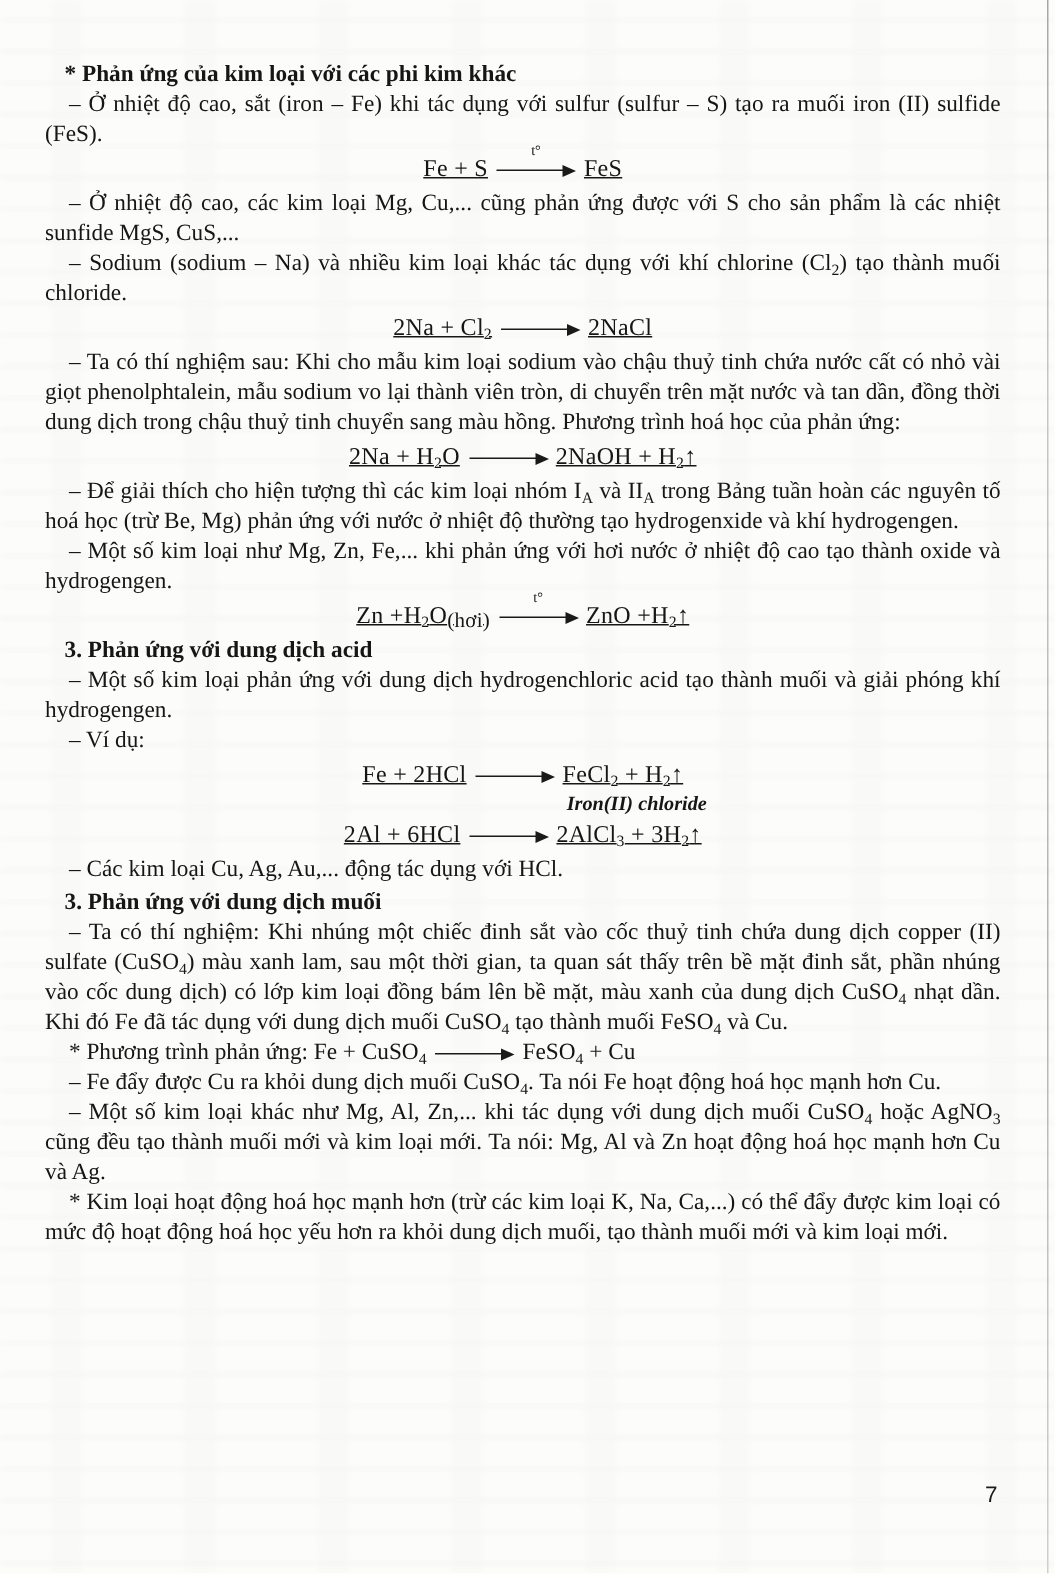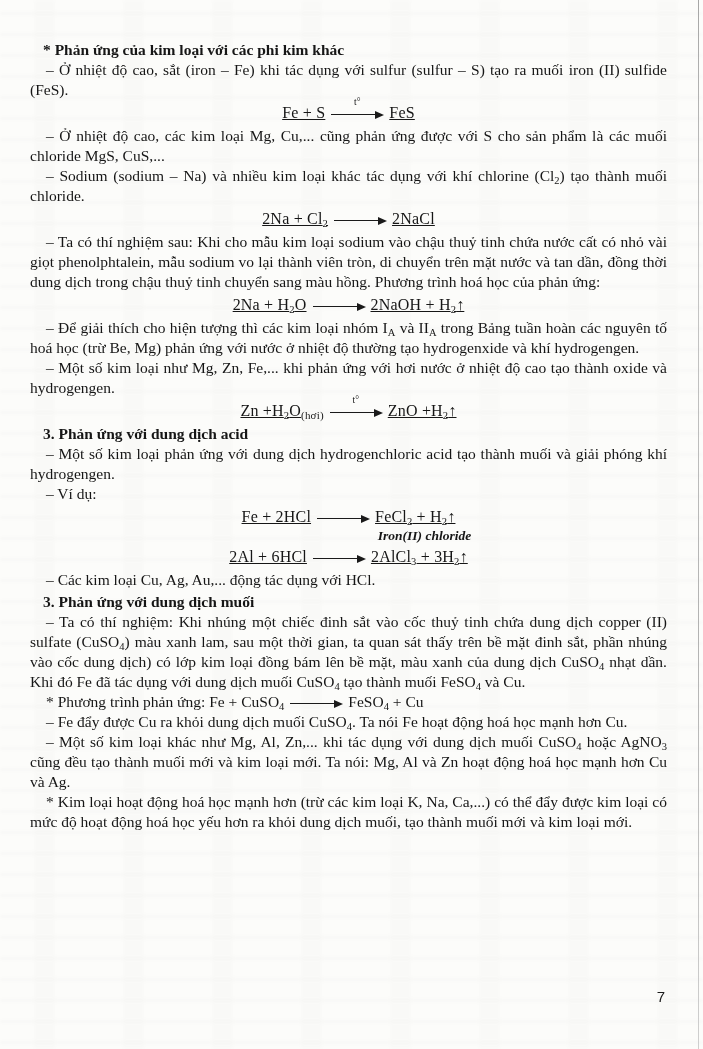--- a/index.html
+++ b/index.html
@@ -30,21 +30,21 @@
   .content p.eq {
     text-align:center; text-indent:0; margin:3px 0;
     font-size:16px; letter-spacing:.2px;text-decoration:underline;
   }
   .content p.cap {
     text-align:center; text-indent:0; margin:-2px 0 0;
     font-style:italic; font-weight:bold; font-size:13.5px;
     transform:translateX(76px); line-height:16px;
   }
   sub { font-size:10.5px; line-height:0; vertical-align:-3px; }
-  sub.ph { font-size:11px; font-style:normal; }
+  sub.ph { font-size:14px; font-style:normal; }
   .arr {
     display:inline-block; position:relative; width:54px; height:13px;
     margin:0 5px; vertical-align:-1px;
   }
   .arr::before {
     content:""; position:absolute; left:1px; right:3px; bottom:4px; height:1.4px;
     background:#1a1a1a;
   }
   .arr::after {
     content:""; position:absolute; right:0; bottom:0.2px;
@@ -64,21 +64,21 @@
 </head>
 <body>
 
 <div class="pg">
   <div class="bleed"></div>
 
   <div class="content">
     <p class="h">* Phản ứng của kim loại với các phi kim khác</p>
     <p>– Ở nhiệt độ cao, sắt (iron – Fe) khi tác dụng với sulfur (sulfur – S) tạo ra muối iron (II) sulfide (FeS).</p>
     <p class="eq">Fe + S<span class="arr"><span class="arr-lbl">t°</span></span>FeS</p>
-    <p>– Ở nhiệt độ cao, các kim loại Mg, Cu,... cũng phản ứng được với S cho sản phẩm là các muối chloride MgS, CuS,...</p>
+    <p>– Ở nhiệt độ cao, các kim loại Mg, Cu,... cũng phản ứng được với S cho sản phẩm là các nhiệt sunfide MgS, CuS,...</p>
     <p>– Sodium (sodium – Na) và nhiều kim loại khác tác dụng với khí chlorine (Cl<sub>2</sub>) tạo thành muối chloride.</p>
     <p class="eq">2Na + Cl<sub>2</sub><span class="arr"><span class="arr-lbl"></span></span>2NaCl</p>
     <p>– Ta có thí nghiệm sau: Khi cho mẫu kim loại sodium vào chậu thuỷ tinh chứa nước cất có nhỏ vài giọt phenolphtalein, mẫu sodium vo lại thành viên tròn, di chuyển trên mặt nước và tan dần, đồng thời dung dịch trong chậu thuỷ tinh chuyển sang màu hồng. Phương trình hoá học của phản ứng:</p>
     <p class="eq">2Na + H<sub>2</sub>O<span class="arr"><span class="arr-lbl"></span></span>2NaOH + H<sub>2</sub>↑</p>
     <p>– Để giải thích cho hiện tượng thì các kim loại nhóm I<sub>A</sub> và II<sub>A</sub> trong Bảng tuần hoàn các nguyên tố hoá học (trừ Be, Mg) phản ứng với nước ở nhiệt độ thường tạo hydrogenxide và khí hydrogengen.</p>
     <p>– Một số kim loại như Mg, Zn, Fe,... khi phản ứng với hơi nước ở nhiệt độ cao tạo thành oxide và hydrogengen.</p>
     <p class="eq">Zn +H<sub>2</sub>O<sub class="ph">(hơi)</sub><span class="arr"><span class="arr-lbl">t°</span></span>ZnO +H<sub>2</sub>↑</p>
     <p class="h">3. Phản ứng với dung dịch acid</p>
     <p>– Một số kim loại phản ứng với dung dịch hydrogenchloric acid tạo thành muối và giải phóng khí hydrogengen.</p>
     <p>– Ví dụ:</p>

